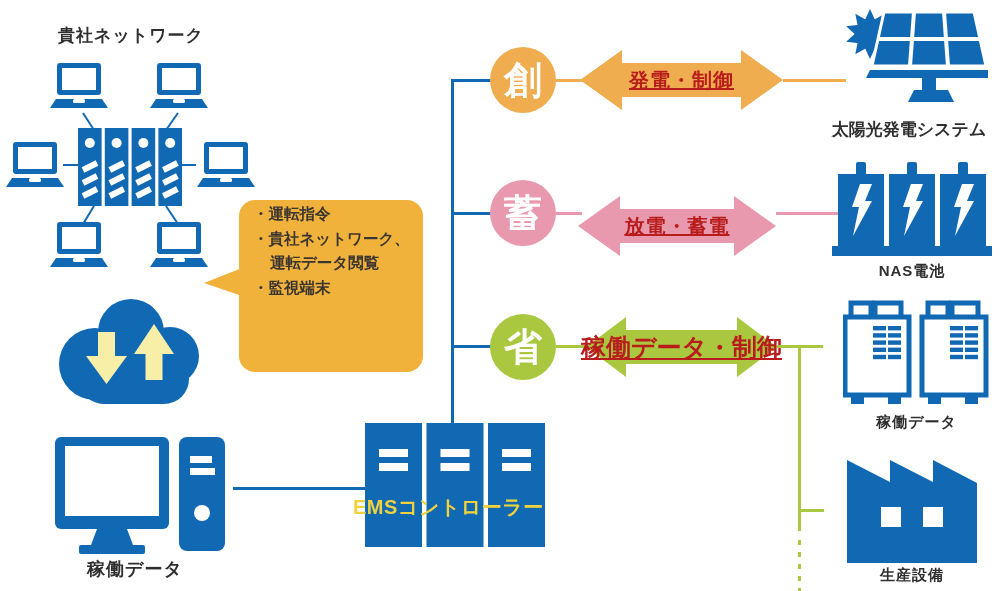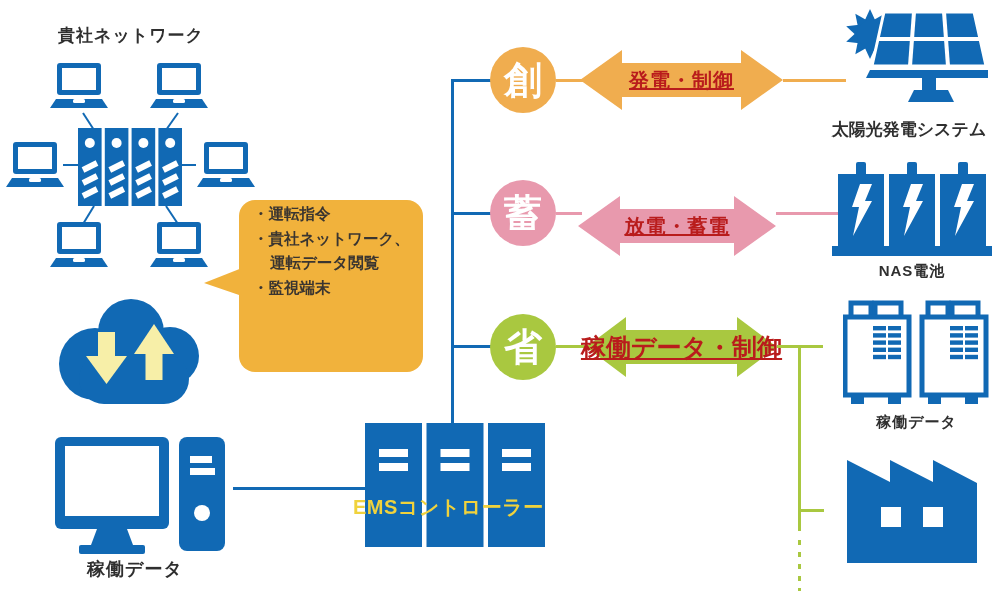--- a/index.html
+++ b/index.html
@@ -313,14 +313,15 @@
         <rect x="122" y="96" width="13" height="9"></rect>
     </g>
   </svg>
   <div class="icon-label" style="left:843px;top:413px;width:147px;">稼働データ</div>
 
   <svg class="abs" style="left:847px;top:451px;" width="130" height="112" viewBox="0 0 130 112">
     <polygon points="0,112 0,9 43,31 43,9 86,31 86,9 130,32 130,112" fill="#1169b4"></polygon>
     <rect x="34" y="56" width="20" height="20" fill="#fff"></rect>
     <rect x="76" y="56" width="20" height="20" fill="#fff"></rect>
   </svg>
+  <div class="icon-label" style="left:847px;top:566px;width:130px;">生産設備</div>
 
 </div>
 
 </body></html>

